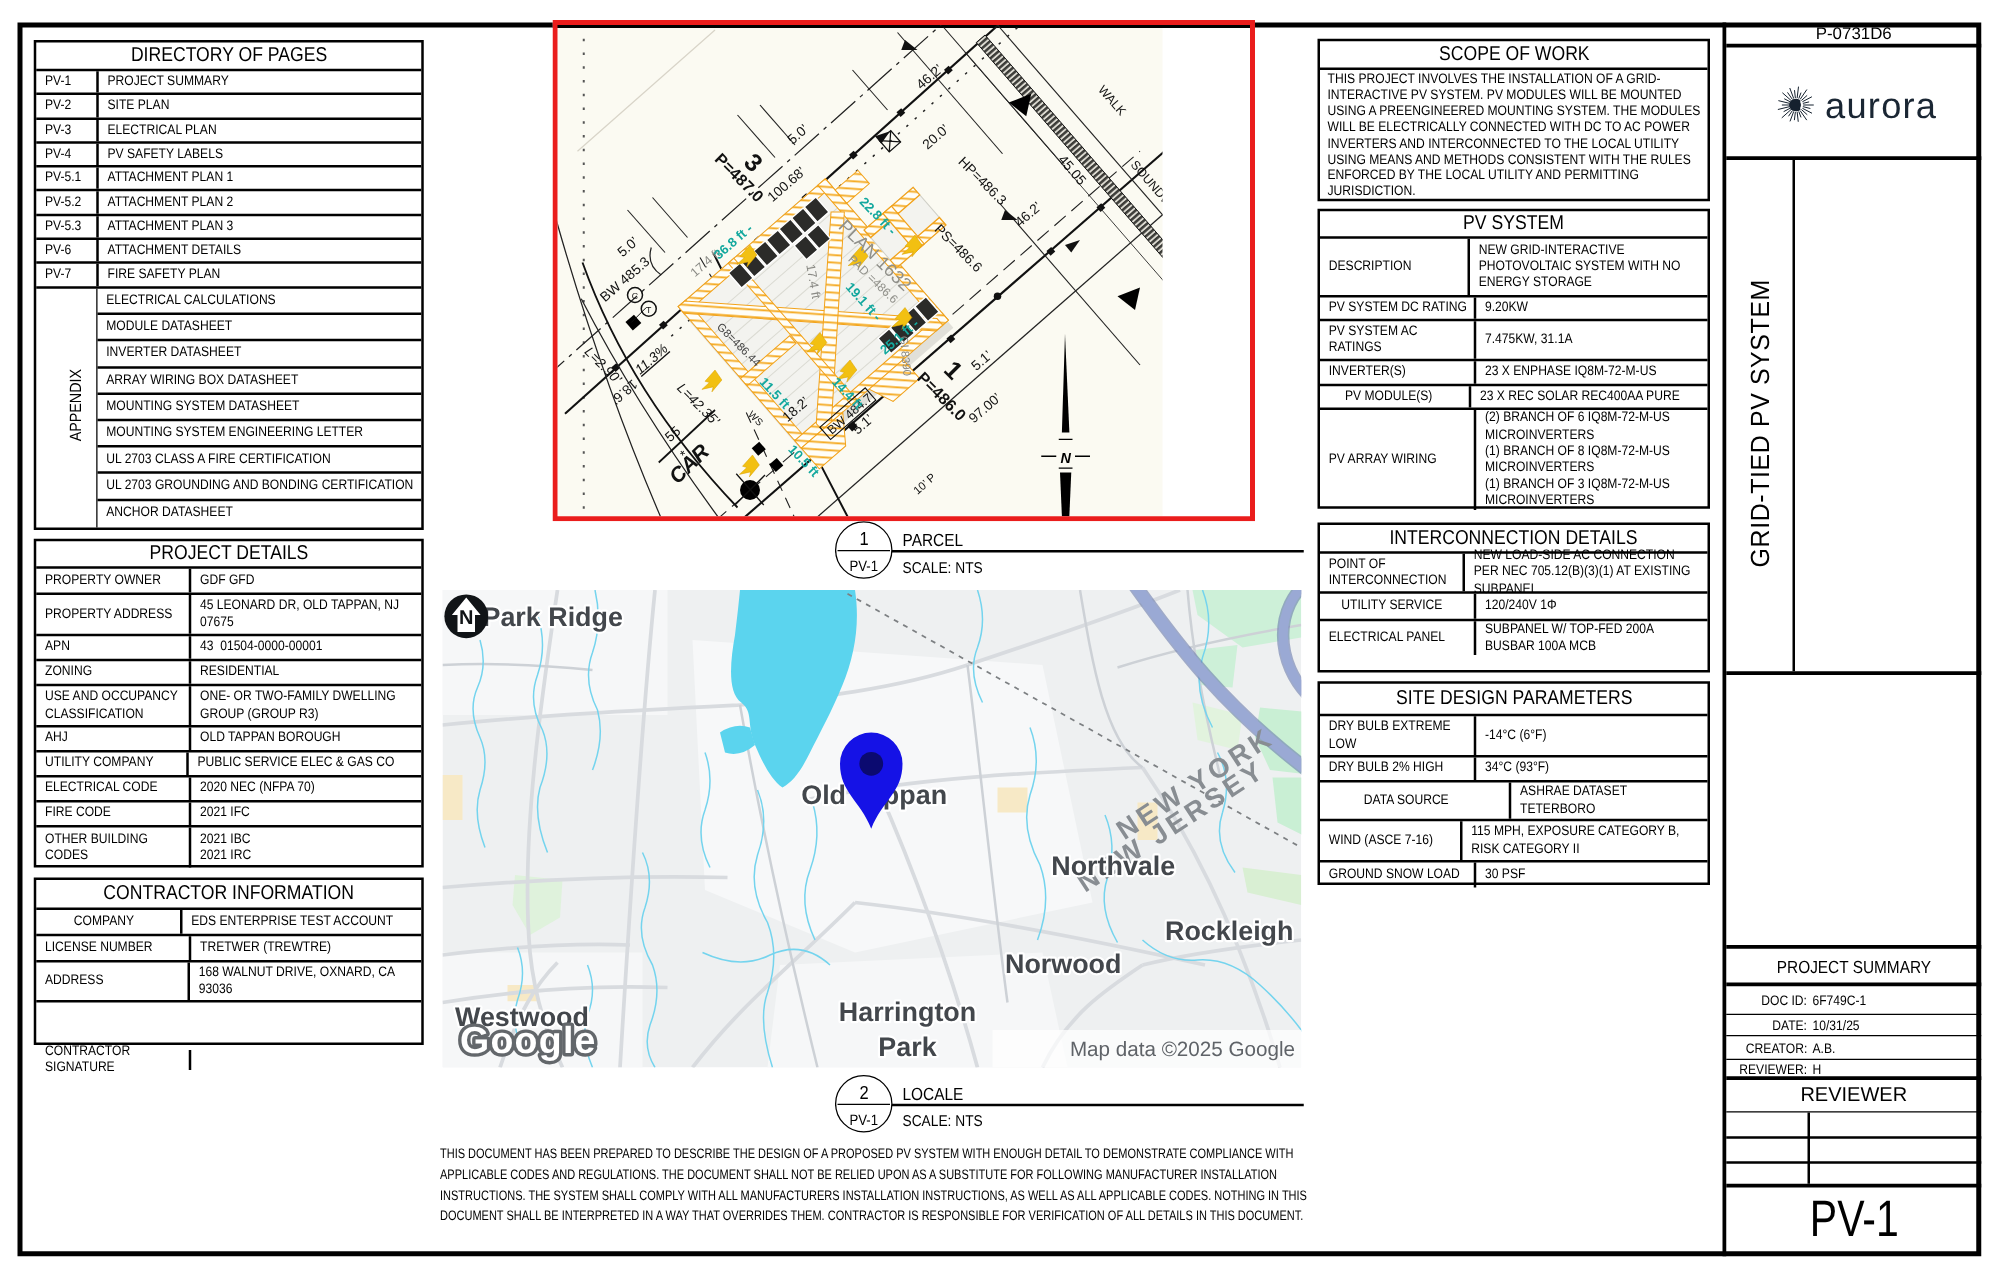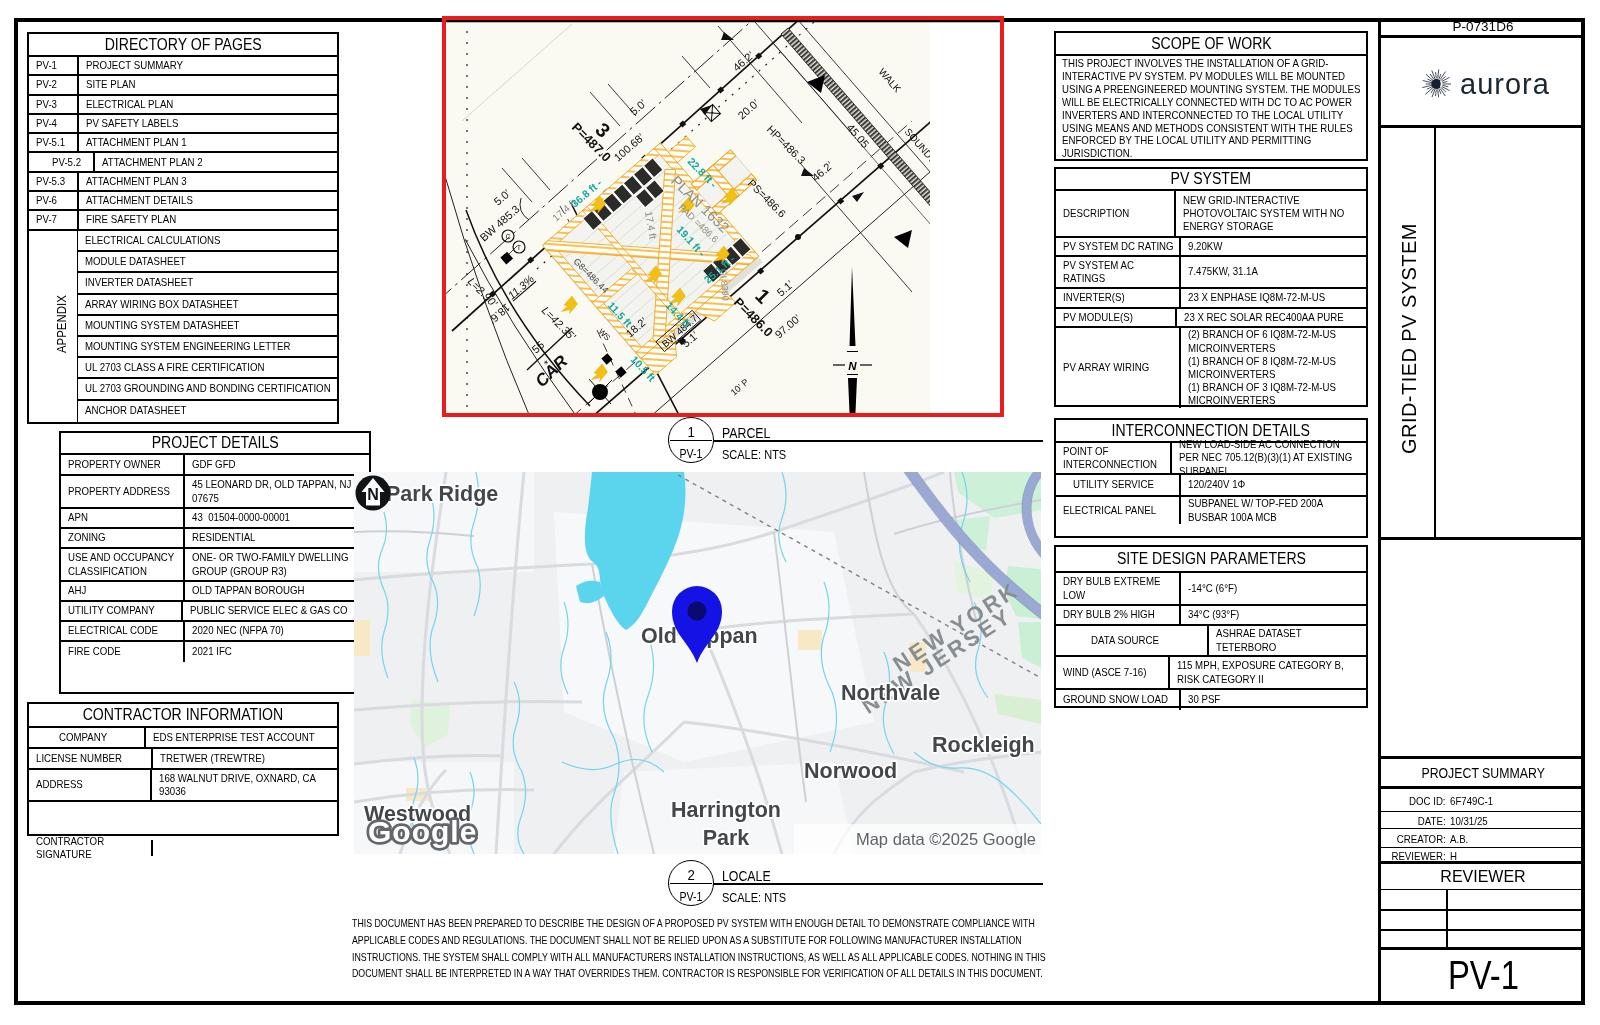--- a/index.html
+++ b/index.html
@@ -57,21 +57,21 @@
       </div>
     </div>
   <div class="row" style="height:19.3px;">
       <div class="c1" style="width:50px;">
         <span class="tx">PV-5.1</span>
       </div>
       <div class="c2">
         <span class="tx">ATTACHMENT PLAN 1</span>
       </div>
     </div>
-  <div class="row" style="height:19.3px;padding-left:16px;">
+  <div class="row" style="height:19.3px;">
       <div class="c1" style="width:50px;">
         <span class="tx">PV-5.2</span>
       </div>
       <div class="c2">
         <span class="tx">ATTACHMENT PLAN 2</span>
       </div>
     </div>
   <div class="row" style="height:19.3px;">
       <div class="c1" style="width:50px;">
         <span class="tx">PV-5.3</span>
@@ -141,21 +141,21 @@
         </div>
       </div>
     <div class="row" style="height:21.2px;border-bottom:none;">
         <div class="c2">
           <span class="tx">ANCHOR DATASHEET</span>
         </div>
       </div>
   </div>
 </div>
 
-<div class="tbl" style="left:27px;top:431px;width:312px;height:263px;margin-left:32px;">
+<div class="tbl" style="left:27px;top:431px;width:312px;height:263px;">
   <div class="hd" style="height:22px;">
       <span class="txc">PROJECT DETAILS</span>
     </div>
   <div class="row" style="height:21px;">
       <div class="c1" style="width:124px;">
         <span class="tx">PROPERTY OWNER</span>
       </div>
       <div class="c2">
         <span class="tx">GDF GFD</span>
       </div>
@@ -215,20 +215,28 @@
       <div class="c2">
         <span class="tx">2020 NEC (NFPA 70)</span>
       </div>
     </div>
   <div class="row" style="height:20px;">
       <div class="c1" style="width:124px;">
         <span class="tx">FIRE CODE</span>
       </div>
       <div class="c2">
         <span class="tx">2021 IFC</span>
+      </div>
+    </div>
+  <div class="row" style="height:32px;">
+      <div class="c1" style="width:124px;">
+        <span class="tx">OTHER BUILDING<br>CODES</span>
+      </div>
+      <div class="c2">
+        <span class="tx">2021 IBC<br>2021 IRC</span>
       </div>
     </div>
 </div>
 
 <div class="tbl" style="left:27px;top:702px;width:312px;height:134px;">
   <div class="hd" style="height:24px;">
       <span class="txc">CONTRACTOR INFORMATION</span>
     </div>
   <div class="row" style="height:21px;">
       <div class="c1" style="width:124px;padding-left:30px;">
@@ -299,21 +307,21 @@
     </div>
   <div class="row" style="height:20px;">
       <div class="c1" style="width:125px;">
         <span class="tx">INVERTER(S)</span>
       </div>
       <div class="c2">
         <span class="tx">23 X ENPHASE IQ8M-72-M-US</span>
       </div>
     </div>
   <div class="row" style="height:19px;">
-      <div class="c1" style="width:125px;">
+      <div class="c1" style="width:125px;margin-left:13px;">
         <span class="tx">PV MODULE(S)</span>
       </div>
       <div class="c2">
         <span class="tx">23 X REC SOLAR REC400AA PURE</span>
       </div>
     </div>
   <div class="row" style="height:80px;">
       <div class="c1" style="width:125px;">
         <span class="tx">PV ARRAY WIRING</span>
       </div>

